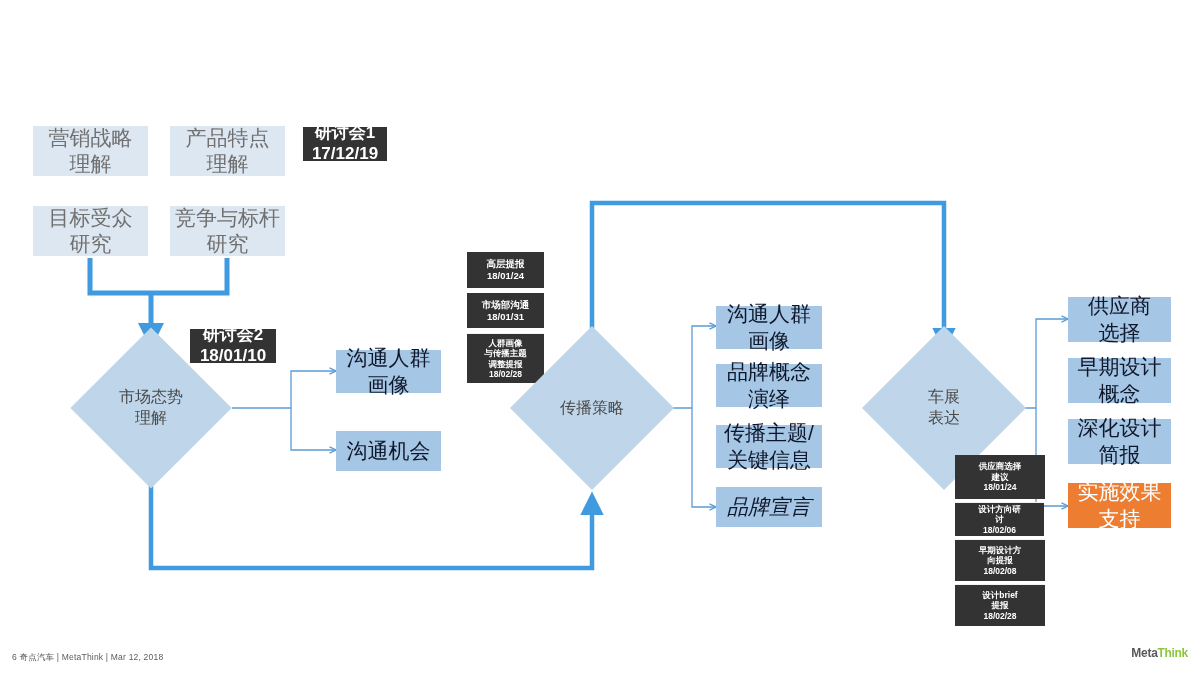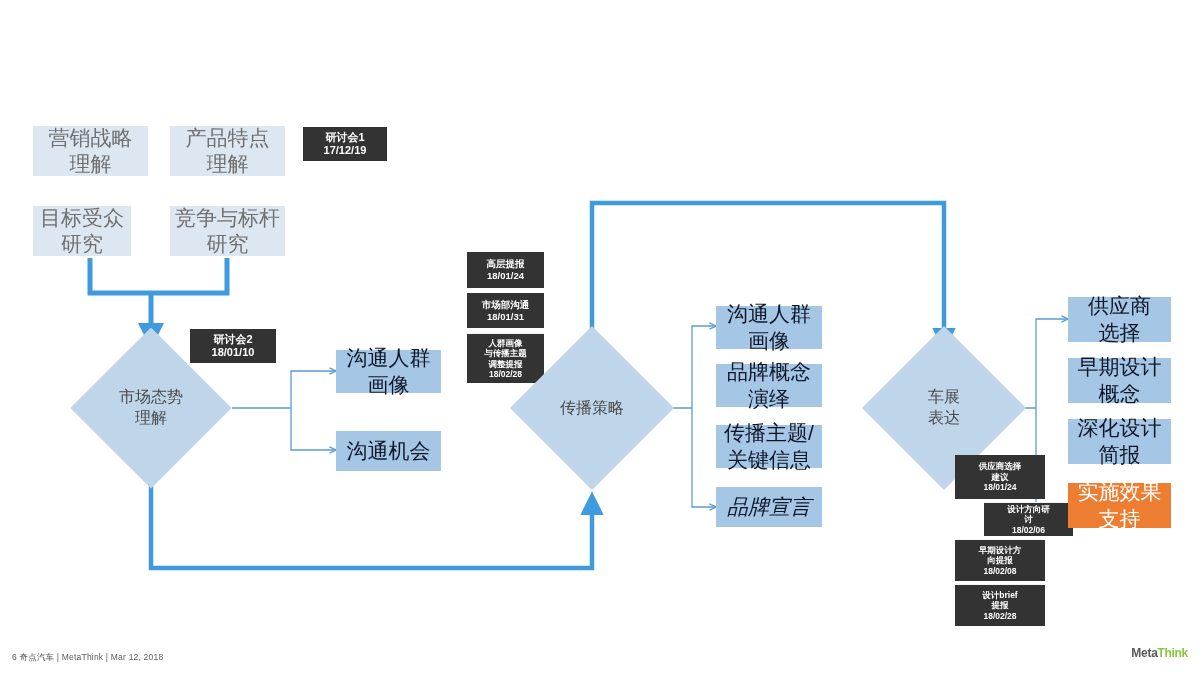--- a/index.html
+++ b/index.html
@@ -56,21 +56,21 @@
     background:#333333;color:#ffffff;
     display:flex;flex-direction:column;
     align-items:center;justify-content:center;
     text-align:center;font-weight:bold;
     line-height:1.22;padding:2px 3px;
   }
   .chip .cname{display:block;white-space:pre-line;}
   .chip .cdate{display:block;}
   .chip.sep{border-top:1px solid #f2f2f2;}
 
-  .chip-lg{font-size:11px;}
+  .chip-lg{font-size:17px;}
   .chip-sm{font-size:9.5px;}
   .chip-xs{font-size:8.5px;}
 
   
   .footer{
     position:absolute;left:12px;top:652px;
     font-size:8.5px;color:#5c5c5c;letter-spacing:.2px;white-space:nowrap;
   }
   .logo{
     position:absolute;right:12px;top:646px;
@@ -129,21 +129,21 @@
   </svg>
 
   <div class="node pale" style="left:33px;top:126px;width:115px;height:50px;">
     <span class="lbl">营销战略
 理解</span>
   </div>
   <div class="node pale" style="left:170px;top:126px;width:115px;height:50px;">
     <span class="lbl">产品特点
 理解</span>
   </div>
-  <div class="node pale" style="left:33px;top:206px;width:98px;height:50px;">
+  <div class="node pale" style="left:33px;top:206px;width:115px;height:50px;">
     <span class="lbl">目标受众
 研究</span>
   </div>
   <div class="node pale" style="left:170px;top:206px;width:115px;height:50px;">
     <span class="lbl">竞争与标杆
 研究</span>
   </div>
 
   <div class="chip chip-lg" style="left:303px;top:127px;width:84px;height:34px;">
     <span class="cname">研讨会1</span>
@@ -209,21 +209,21 @@
     <div class="dshape"></div>
     <div class="dtext">车展
 表达</div>
   </div>
 
   <div class="chip chip-xs" style="left:955px;top:455px;width:90px;height:44px;">
     <span class="cname">供应商选择
 建议</span>
     <span class="cdate">18/01/24</span>
   </div>
-  <div class="chip chip-xs sep" style="left:984px;top:502px;width:89px;height:34px;">
+  <div class="chip chip-xs sep" style="left:955px;top:502px;width:89px;height:34px;">
     <span class="cname">设计方向研
 讨</span>
     <span class="cdate">18/02/06</span>
   </div>
   <div class="chip chip-xs sep" style="left:955px;top:539px;width:90px;height:42px;">
     <span class="cname">早期设计方
 向提报</span>
     <span class="cdate">18/02/08</span>
   </div>
   <div class="chip chip-xs sep" style="left:955px;top:584px;width:90px;height:42px;">

